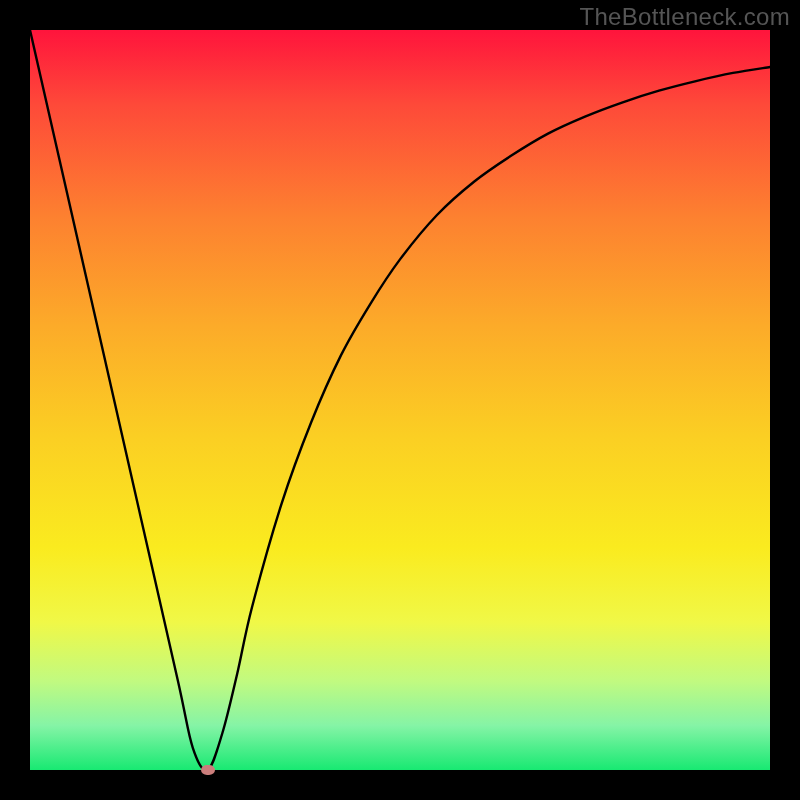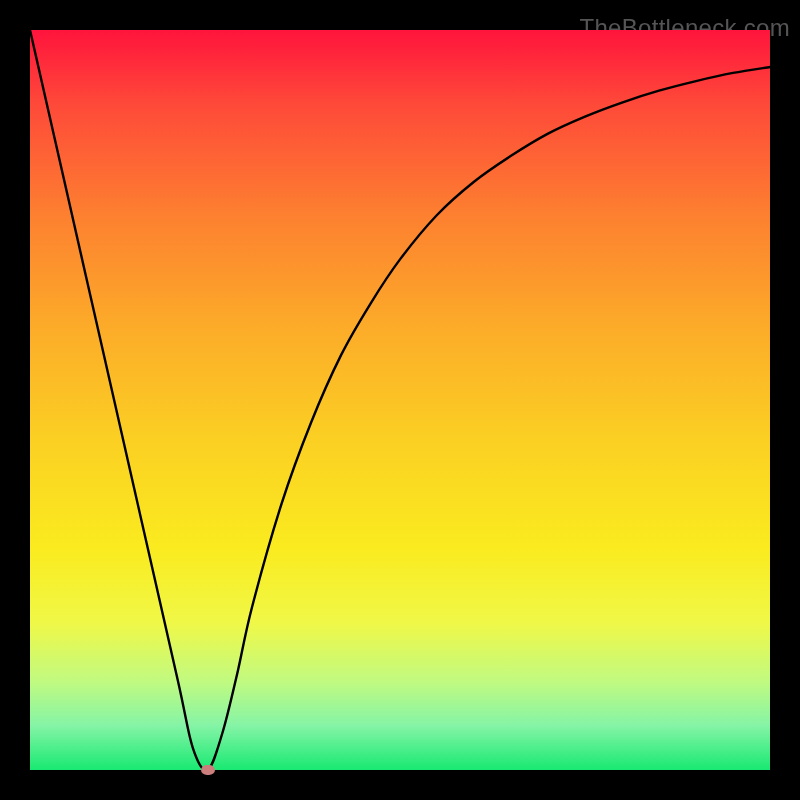--- a/index.html
+++ b/index.html
@@ -31,21 +31,21 @@
       #fbcf23 55%,
       #faeb1f 70%,
       #f0f847 80%,
       #c1fa80 88%,
       #85f4a6 94%,
       #18e972 100%
     );
   }
   .watermark {
     position: absolute;
-    top: 14px;
+    top: 3px;
     right: 10px;
     color: #555555;
     font-size: 24px;
     font-weight: 500;
     letter-spacing: 0.3px;
   }
   svg.curve {
     position: absolute;
     left: 0;
     top: 0;

